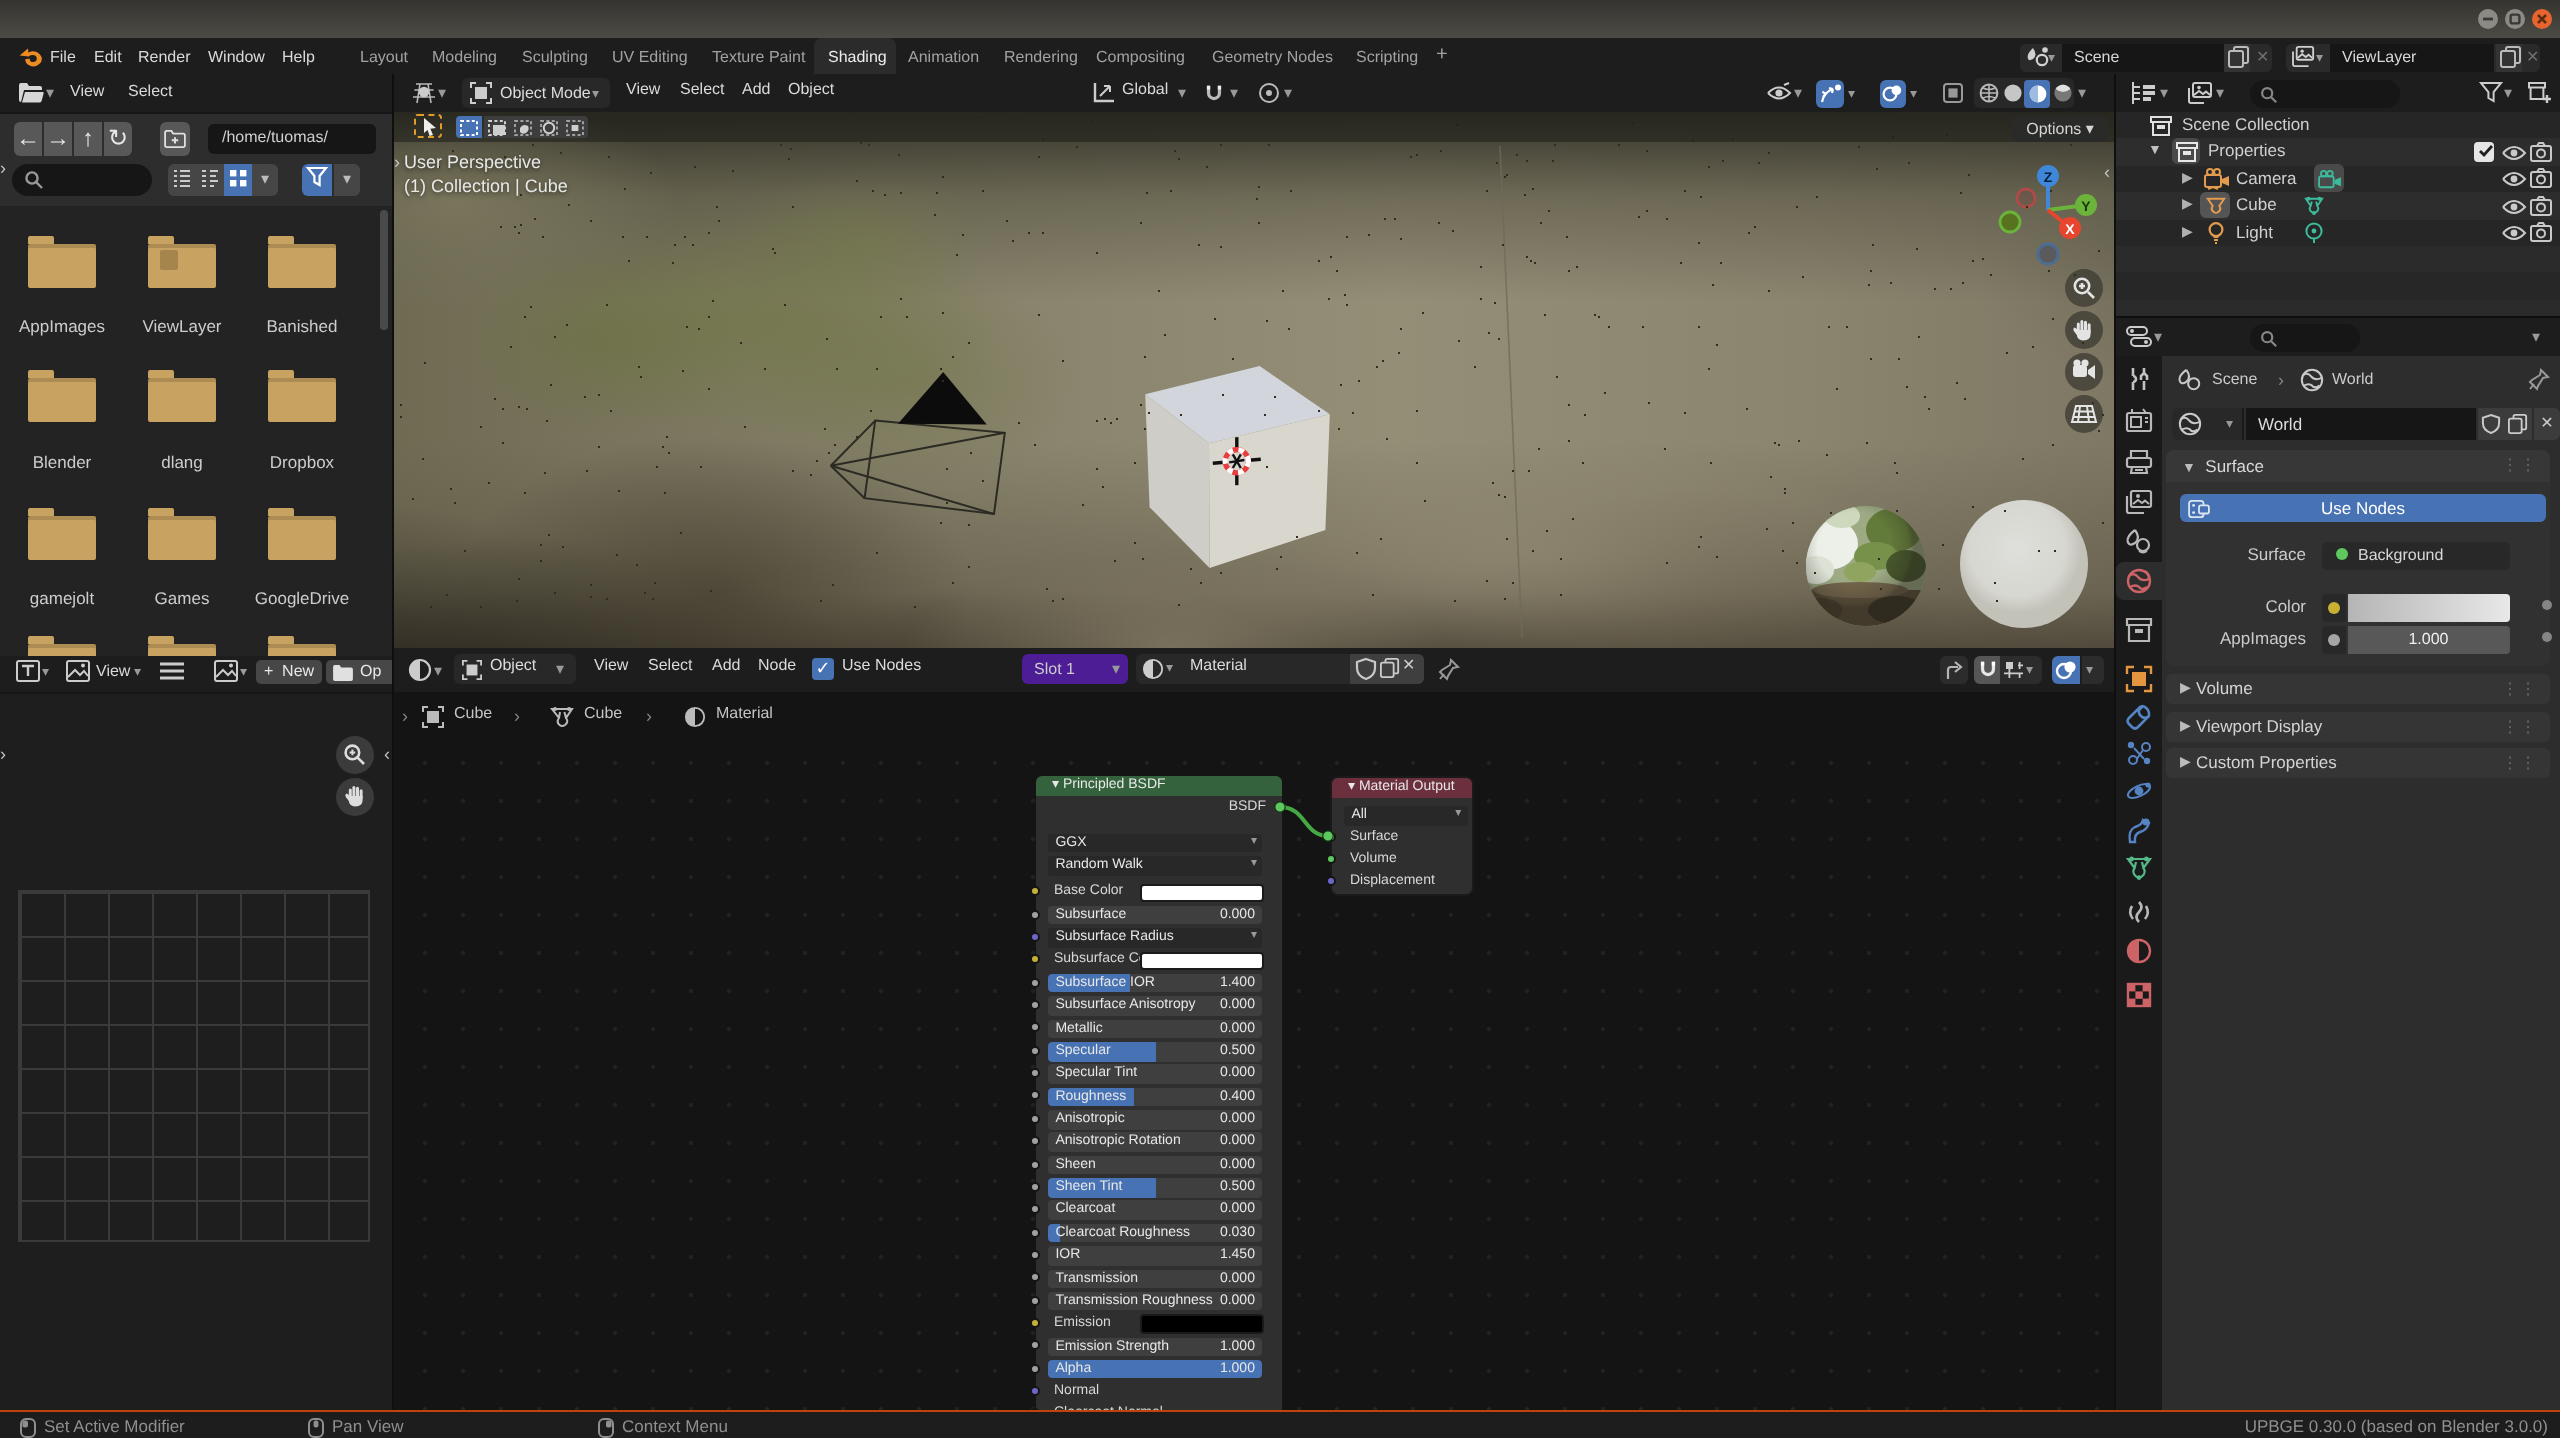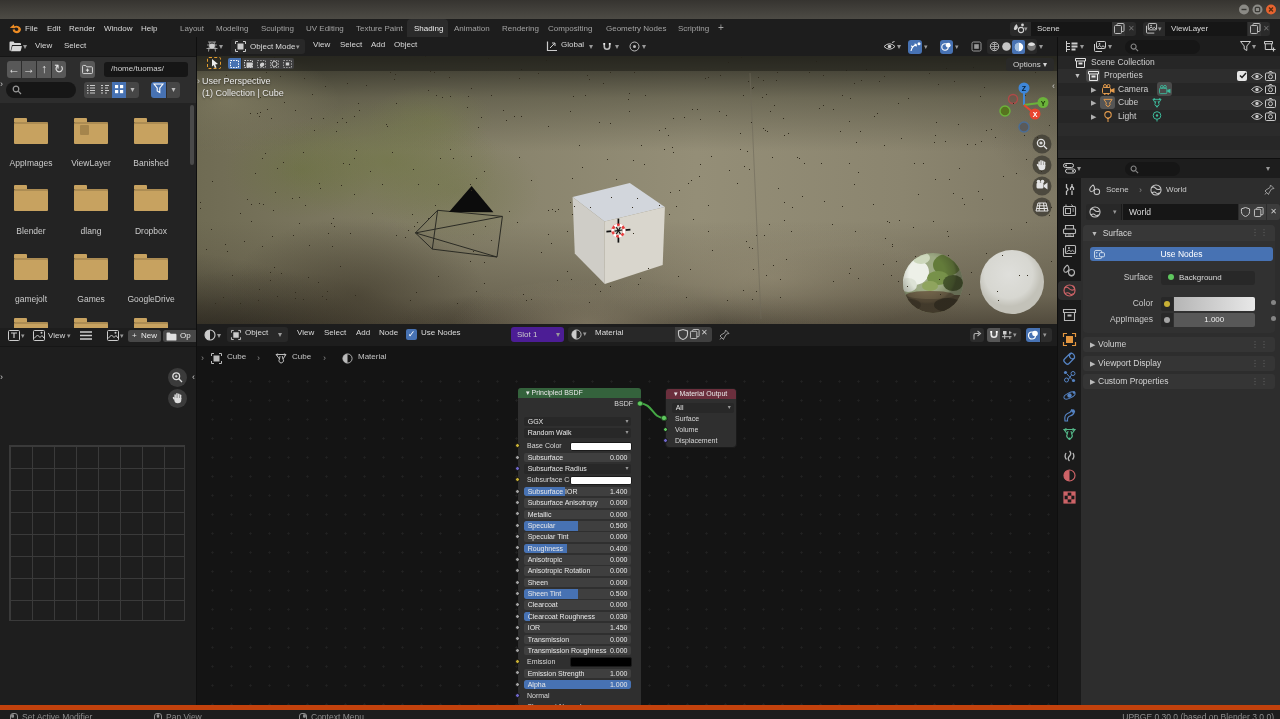--- a/index.html
+++ b/index.html
@@ -73,21 +73,21 @@
 #outliner{position:absolute;left:1057px;top:37px;width:223px;height:121px;background:#232323;border-left:1px solid #0f0f0f}
 #ol-hdr{position:absolute;left:0;top:0;width:223px;height:19px;background:#1d1d1d}
 .olrow{position:absolute;left:0;width:223px;height:13.4px;font-size:8.5px;color:#cfcfcf;line-height:13.4px}
 
 #props{position:absolute;left:1057px;top:158px;width:223px;height:547px;background:#2d2d2d;border-left:1px solid #0f0f0f;border-top:1px solid #0f0f0f}
 #pr-hdr{position:absolute;left:0;top:0;width:223px;height:19px;background:#1d1d1d}
 #pr-tabs{position:absolute;left:0;top:19px;width:23px;height:528px;background:#1a1a1a}
 .panelhdr{position:absolute;left:25px;width:192px;height:15px;background:#353535;border-radius:3px;color:#d3d3d3;font-size:8.5px;line-height:15px;padding-left:15px}
 .fieldbox{position:absolute;background:#1f1f1f;border-radius:3px;height:13px;font-size:8px;color:#d8d8d8;line-height:13px}
 
-#statusbar{position:absolute;left:0;top:705px;width:1280px;height:14px;background:#1d1d1d;border-top:5px solid #c2410c;color:#8f8f8f;font-size:8.5px}
+#statusbar{position:absolute;left:0;top:705px;width:1280px;height:14px;background:#1d1d1d;border-top:1px solid #c2410c;color:#8f8f8f;font-size:8.5px}
 svg{position:absolute;overflow:visible}
 #vp-noise{position:absolute;left:0;top:0;width:1px;height:1px;box-shadow:657px 46px 0 0 #322c1e,28px 207px 0 0 #322c1e,284px 80px 0 0 #322c1e,231px 53px 0 0 #322c1e,757px 44px 0 0 #322c1e,695px 207px 0 0 #322c1e,561px 40px 0 0 #322c1e,607px 126px 0 0 #322c1e,35px 25px 0 0 #322c1e,98px 73px 0 0 #322c1e,241px 147px 0 0 #322c1e,619px 24px 0 0 #322c1e,577px 68px 0 0 #322c1e,736px 184px 0 0 #322c1e,721px 157px 0 0 #322c1e,432px 74px 0 0 #322c1e,462px 168px 0 0 #322c1e,287px 225px 0 0 #322c1e,9px 212px 0 0 #322c1e,828px 58px 0 0 #322c1e,717px 126px 0 0 #322c1e,351px 89px 0 0 #322c1e,162px 73px 0 0 #322c1e,784px 104px 0 0 #322c1e,107px 41px 0 0 #322c1e,392px 42px 0 0 #322c1e,370px 234px 0 0 #322c1e,355px 172px 0 0 #322c1e,273px 224px 0 0 #322c1e,47px 204px 0 0 #322c1e,473px 155px 0 0 #322c1e,130px 254px 0 0 #322c1e,390px 38px 0 0 #322c1e,568px 93px 0 0 #322c1e,852px 178px 0 0 #322c1e,636px 244px 0 0 #322c1e,373px 165px 0 0 #322c1e,199px 198px 0 0 #322c1e,74px 29px 0 0 #322c1e,680px 76px 0 0 #322c1e,794px 92px 0 0 #322c1e,84px 236px 0 0 #322c1e,241px 239px 0 0 #322c1e,106px 115px 0 0 #322c1e,287px 134px 0 0 #322c1e,653px 231px 0 0 #322c1e,376px 59px 0 0 #322c1e,382px 108px 0 0 #322c1e,217px 189px 0 0 #322c1e,276px 197px 0 0 #322c1e,702px 183px 0 0 #322c1e,76px 173px 0 0 #322c1e,653px 61px 0 0 #322c1e,549px 204px 0 0 #322c1e,253px 59px 0 0 #322c1e,476px 115px 0 0 #322c1e,279px 254px 0 0 #322c1e,658px 194px 0 0 #322c1e,573px 74px 0 0 #322c1e,704px 101px 0 0 #322c1e,789px 216px 0 0 #322c1e,60px 76px 0 0 #322c1e,844px 26px 0 0 #322c1e,827px 98px 0 0 #322c1e,413px 86px 0 0 #322c1e,70px 72px 0 0 #322c1e,583px 242px 0 0 #322c1e,738px 98px 0 0 #322c1e,220px 185px 0 0 #322c1e,514px 119px 0 0 #322c1e,661px 135px 0 0 #322c1e,149px 85px 0 0 #322c1e,145px 81px 0 0 #322c1e,765px 161px 0 0 #322c1e,554px 85px 0 0 #322c1e,767px 167px 0 0 #322c1e,441px 247px 0 0 #322c1e,600px 120px 0 0 #322c1e,373px 74px 0 0 #322c1e,144px 148px 0 0 #322c1e,508px 41px 0 0 #322c1e,776px 30px 0 0 #322c1e,115px 57px 0 0 #322c1e,645px 58px 0 0 #322c1e,814px 192px 0 0 #322c1e,435px 170px 0 0 #322c1e,68px 116px 0 0 #322c1e,393px 170px 0 0 #322c1e,482px 153px 0 0 #322c1e,260px 266px 0 0 #322c1e,569px 238px 0 0 #322c1e,14px 192px 0 0 #322c1e,741px 47px 0 0 #322c1e,701px 244px 0 0 #322c1e,552px 210px 0 0 #322c1e,276px 214px 0 0 #322c1e,659px 105px 0 0 #322c1e,117px 93px 0 0 #322c1e,448px 58px 0 0 #322c1e,467px 18px 0 0 #322c1e,742px 242px 0 0 #322c1e,739px 85px 0 0 #322c1e,515px 213px 0 0 #322c1e,185px 147px 0 0 #322c1e,111px 240px 0 0 #322c1e,643px 94px 0 0 #322c1e,657px 147px 0 0 #322c1e,626px 68px 0 0 #322c1e,159px 113px 0 0 #322c1e,783px 59px 0 0 #322c1e,555px 262px 0 0 #322c1e,800px 254px 0 0 #322c1e,546px 253px 0 0 #322c1e,3px 171px 0 0 #322c1e,334px 143px 0 0 #322c1e,22px 46px 0 0 #322c1e,374px 242px 0 0 #322c1e,854px 224px 0 0 #322c1e,317px 79px 0 0 #322c1e,62px 79px 0 0 #322c1e,583px 260px 0 0 #322c1e,83px 39px 0 0 #322c1e,752px 142px 0 0 #322c1e,838px 35px 0 0 #322c1e,781px 154px 0 0 #322c1e,787px 50px 0 0 #322c1e,134px 186px 0 0 #322c1e,489px 260px 0 0 #322c1e,565px 60px 0 0 #322c1e,274px 153px 0 0 #322c1e,624px 126px 0 0 #322c1e,219px 255px 0 0 #322c1e,555px 211px 0 0 #322c1e,750px 194px 0 0 #322c1e,208px 200px 0 0 #322c1e,322px 120px 0 0 #322c1e,690px 184px 0 0 #322c1e,385px 130px 0 0 #322c1e,532px 133px 0 0 #322c1e,126px 81px 0 0 #322c1e,233px 34px 0 0 #322c1e,349px 23px 0 0 #322c1e,605px 159px 0 0 #322c1e,238px 168px 0 0 #322c1e,228px 19px 0 0 #322c1e,75px 199px 0 0 #322c1e,649px 33px 0 0 #322c1e,237px 35px 0 0 #322c1e,35px 238px 0 0 #322c1e,341px 36px 0 0 #322c1e,529px 78px 0 0 #322c1e,288px 189px 0 0 #322c1e,500px 72px 0 0 #322c1e,555px 51px 0 0 #322c1e,743px 257px 0 0 #322c1e,587px 165px 0 0 #322c1e,487px 80px 0 0 #322c1e,806px 139px 0 0 #322c1e,829px 122px 0 0 #322c1e,197px 42px 0 0 #322c1e,102px 186px 0 0 #322c1e,444px 108px 0 0 #322c1e,436px 123px 0 0 #322c1e,481px 239px 0 0 #322c1e,749px 31px 0 0 #322c1e,692px 185px 0 0 #322c1e,664px 43px 0 0 #322c1e,65px 121px 0 0 #322c1e,748px 104px 0 0 #322c1e,822px 238px 0 0 #322c1e,114px 81px 0 0 #322c1e,199px 66px 0 0 #322c1e,552px 132px 0 0 #322c1e,146px 126px 0 0 #322c1e,190px 89px 0 0 #322c1e,476px 81px 0 0 #322c1e,80px 131px 0 0 #322c1e,830px 238px 0 0 #322c1e,566px 43px 0 0 #322c1e,54px 184px 0 0 #322c1e,556px 232px 0 0 #322c1e,18px 266px 0 0 #322c1e,98px 255px 0 0 #322c1e,774px 235px 0 0 #322c1e,245px 60px 0 0 #322c1e,419px 142px 0 0 #322c1e,495px 72px 0 0 #322c1e,413px 249px 0 0 #322c1e,63px 60px 0 0 #322c1e,391px 18px 0 0 #322c1e,402px 85px 0 0 #322c1e,805px 218px 0 0 #322c1e,468px 91px 0 0 #322c1e,436px 196px 0 0 #322c1e,751px 218px 0 0 #322c1e,572px 187px 0 0 #322c1e,738px 142px 0 0 #322c1e,161px 66px 0 0 #322c1e,306px 73px 0 0 #322c1e,62px 166px 0 0 #322c1e,756px 156px 0 0 #322c1e,65px 209px 0 0 #322c1e,324px 32px 0 0 #322c1e,54px 167px 0 0 #322c1e,491px 146px 0 0 #322c1e,546px 58px 0 0 #322c1e,61px 263px 0 0 #322c1e,523px 38px 0 0 #322c1e,193px 35px 0 0 #322c1e,612px 35px 0 0 #322c1e,694px 238px 0 0 #322c1e,243px 121px 0 0 #322c1e,125px 259px 0 0 #322c1e,586px 81px 0 0 #322c1e,595px 170px 0 0 #322c1e,43px 176px 0 0 #322c1e,86px 125px 0 0 #322c1e,676px 167px 0 0 #322c1e,581px 151px 0 0 #322c1e,326px 257px 0 0 #322c1e,270px 70px 0 0 #322c1e,688px 201px 0 0 #322c1e,324px 79px 0 0 #322c1e,274px 119px 0 0 #322c1e,137px 189px 0 0 #322c1e,663px 94px 0 0 #322c1e,471px 98px 0 0 #322c1e,772px 257px 0 0 #322c1e,77px 20px 0 0 #322c1e,472px 177px 0 0 #322c1e,579px 43px 0 0 #322c1e,78px 155px 0 0 #322c1e,221px 147px 0 0 #322c1e,274px 51px 0 0 #322c1e,360px 243px 0 0 #322c1e,73px 243px 0 0 #322c1e,253px 112px 0 0 #322c1e,294px 58px 0 0 #322c1e,451px 231px 0 0 #322c1e,559px 198px 0 0 #322c1e,312px 174px 0 0 #322c1e,829px 185px 0 0 #322c1e,544px 20px 0 0 #322c1e,686px 227px 0 0 #322c1e,570px 94px 0 0 #322c1e,682px 44px 0 0 #322c1e,140px 85px 0 0 #322c1e,121px 245px 0 0 #322c1e,112px 208px 0 0 #322c1e,569px 57px 0 0 #322c1e,281px 90px 0 0 #322c1e,622px 71px 0 0 #322c1e,737px 105px 0 0 #322c1e,211px 193px 0 0 #322c1e,652px 236px 0 0 #322c1e,273px 147px 0 0 #322c1e,503px 82px 0 0 #322c1e,55px 41px 0 0 #322c1e,652px 126px 0 0 #322c1e,852px 88px 0 0 #322c1e,48px 18px 0 0 #322c1e,344px 215px 0 0 #322c1e,136px 181px 0 0 #322c1e,271px 59px 0 0 #322c1e,762px 131px 0 0 #322c1e,567px 198px 0 0 #322c1e,440px 161px 0 0 #322c1e,12px 46px 0 0 #322c1e,80px 259px 0 0 #322c1e,710px 249px 0 0 #322c1e,334px 262px 0 0 #322c1e,157px 121px 0 0 #322c1e,669px 32px 0 0 #322c1e,77px 230px 0 0 #322c1e,551px 44px 0 0 #322c1e,377px 169px 0 0 #322c1e,62px 252px 0 0 #322c1e,522px 74px 0 0 #322c1e,41px 42px 0 0 #322c1e,447px 127px 0 0 #322c1e,74px 81px 0 0 #322c1e,95px 161px 0 0 #322c1e,437px 35px 0 0 #322c1e,849px 164px 0 0 #322c1e,129px 262px 0 0 #322c1e,231px 181px 0 0 #322c1e,645px 169px 0 0 #322c1e,66px 167px 0 0 #322c1e,602px 121px 0 0 #322c1e,53px 76px 0 0 #322c1e,50px 162px 0 0 #322c1e,139px 94px 0 0 #322c1e,432px 56px 0 0 #322c1e,556px 50px 0 0 #322c1e,587px 98px 0 0 #322c1e,576px 228px 0 0 #322c1e,701px 66px 0 0 #322c1e,108px 168px 0 0 #322c1e,587px 183px 0 0 #322c1e,195px 115px 0 0 #322c1e,102px 160px 0 0 #322c1e,732px 36px 0 0 #322c1e,580px 35px 0 0 #322c1e,636px 72px 0 0 #322c1e,511px 194px 0 0 #322c1e,547px 129px 0 0 #322c1e,798px 100px 0 0 #322c1e,479px 169px 0 0 #322c1e,467px 112px 0 0 #322c1e,309px 83px 0 0 #322c1e,816px 66px 0 0 #322c1e,718px 219px 0 0 #322c1e,252px 40px 0 0 #322c1e,591px 96px 0 0 #322c1e,540px 146px 0 0 #322c1e,354px 206px 0 0 #322c1e,462px 93px 0 0 #322c1e,626px 38px 0 0 #322c1e,123px 151px 0 0 #322c1e,431px 62px 0 0 #322c1e,778px 107px 0 0 #322c1e,158px 258px 0 0 #322c1e,503px 127px 0 0 #322c1e,43px 266px 0 0 #322c1e,687px 39px 0 0 #322c1e,785px 162px 0 0 #322c1e,589px 222px 0 0 #322c1e,840px 100px 0 0 #322c1e,351px 197px 0 0 #322c1e,361px 172px 0 0 #322c1e,511px 168px 0 0 #322c1e,819px 136px 0 0 #322c1e,73px 235px 0 0 #322c1e,98px 261px 0 0 #322c1e,279px 141px 0 0 #322c1e,716px 190px 0 0 #322c1e,69px 35px 0 0 #322c1e,751px 199px 0 0 #322c1e,320px 185px 0 0 #322c1e,594px 194px 0 0 #322c1e,844px 134px 0 0 #322c1e,294px 203px 0 0 #322c1e,398px 247px 0 0 #322c1e,687px 108px 0 0 #322c1e,26px 260px 0 0 #322c1e,475px 110px 0 0 #322c1e,175px 176px 0 0 #322c1e,122px 146px 0 0 #322c1e,63px 75px 0 0 #322c1e,789px 93px 0 0 #322c1e,135px 209px 0 0 #322c1e,256px 121px 0 0 #322c1e,403px 254px 0 0 #322c1e,511px 40px 0 0 #322c1e,173px 134px 0 0 #322c1e,414px 160px 0 0 #322c1e,287px 246px 0 0 #322c1e,143px 229px 0 0 #322c1e,443px 241px 0 0 #322c1e,566px 91px 0 0 #322c1e,726px 126px 0 0 #322c1e,370px 194px 0 0 #322c1e,392px 265px 0 0 #322c1e,239px 58px 0 0 #322c1e,87px 65px 0 0 #322c1e,157px 79px 0 0 #322c1e,677px 79px 0 0 #322c1e,15px 144px 0 0 #322c1e,854px 170px 0 0 #322c1e,189px 87px 0 0 #322c1e,291px 21px 0 0 #322c1e,152px 127px 0 0 #322c1e,550px 114px 0 0 #322c1e,627px 164px 0 0 #322c1e,329px 263px 0 0 #322c1e,131px 196px 0 0 #322c1e,530px 263px 0 0 #322c1e,635px 187px 0 0 #322c1e,695px 209px 0 0 #322c1e,58px 136px 0 0 #322c1e,801px 263px 0 0 #322c1e,699px 224px 0 0 #322c1e,575px 120px 0 0 #322c1e,410px 122px 0 0 #322c1e,406px 46px 0 0 #322c1e,496px 182px 0 0 #322c1e,413px 35px 0 0 #322c1e,198px 37px 0 0 #322c1e,216px 132px 0 0 #322c1e,169px 48px 0 0 #322c1e,351px 173px 0 0 #322c1e,56px 46px 0 0 #322c1e,3px 165px 0 0 #322c1e,157px 157px 0 0 #322c1e,106px 262px 0 0 #322c1e,375px 177px 0 0 #322c1e,29px 38px 0 0 #322c1e,215px 177px 0 0 #322c1e,388px 58px 0 0 #322c1e,652px 84px 0 0 #322c1e,358px 174px 0 0 #322c1e,375px 141px 0 0 #322c1e,128px 49px 0 0 #322c1e,502px 139px 0 0 #322c1e,494px 143px 0 0 #322c1e,322px 41px 0 0 #322c1e,150px 46px 0 0 #322c1e,770px 107px 0 0 #322c1e,761px 87px 0 0 #322c1e,493px 232px 0 0 #322c1e,711px 61px 0 0 #322c1e,531px 25px 0 0 #322c1e,213px 263px 0 0 #322c1e,543px 112px 0 0 #322c1e,153px 196px 0 0 #322c1e,559px 254px 0 0 #322c1e,30px 214px 0 0 #322c1e,543px 96px 0 0 #322c1e,661px 241px 0 0 #322c1e,96px 198px 0 0 #322c1e}
 
 </style>
 </head>
 <body>
 
 <div id="titlebar">
   <svg style="left:1238px;top:4px" width="40" height="11" viewBox="0 0 40 11">
     <circle cx="6" cy="5.5" r="5" fill="#8b8a85"></circle>

